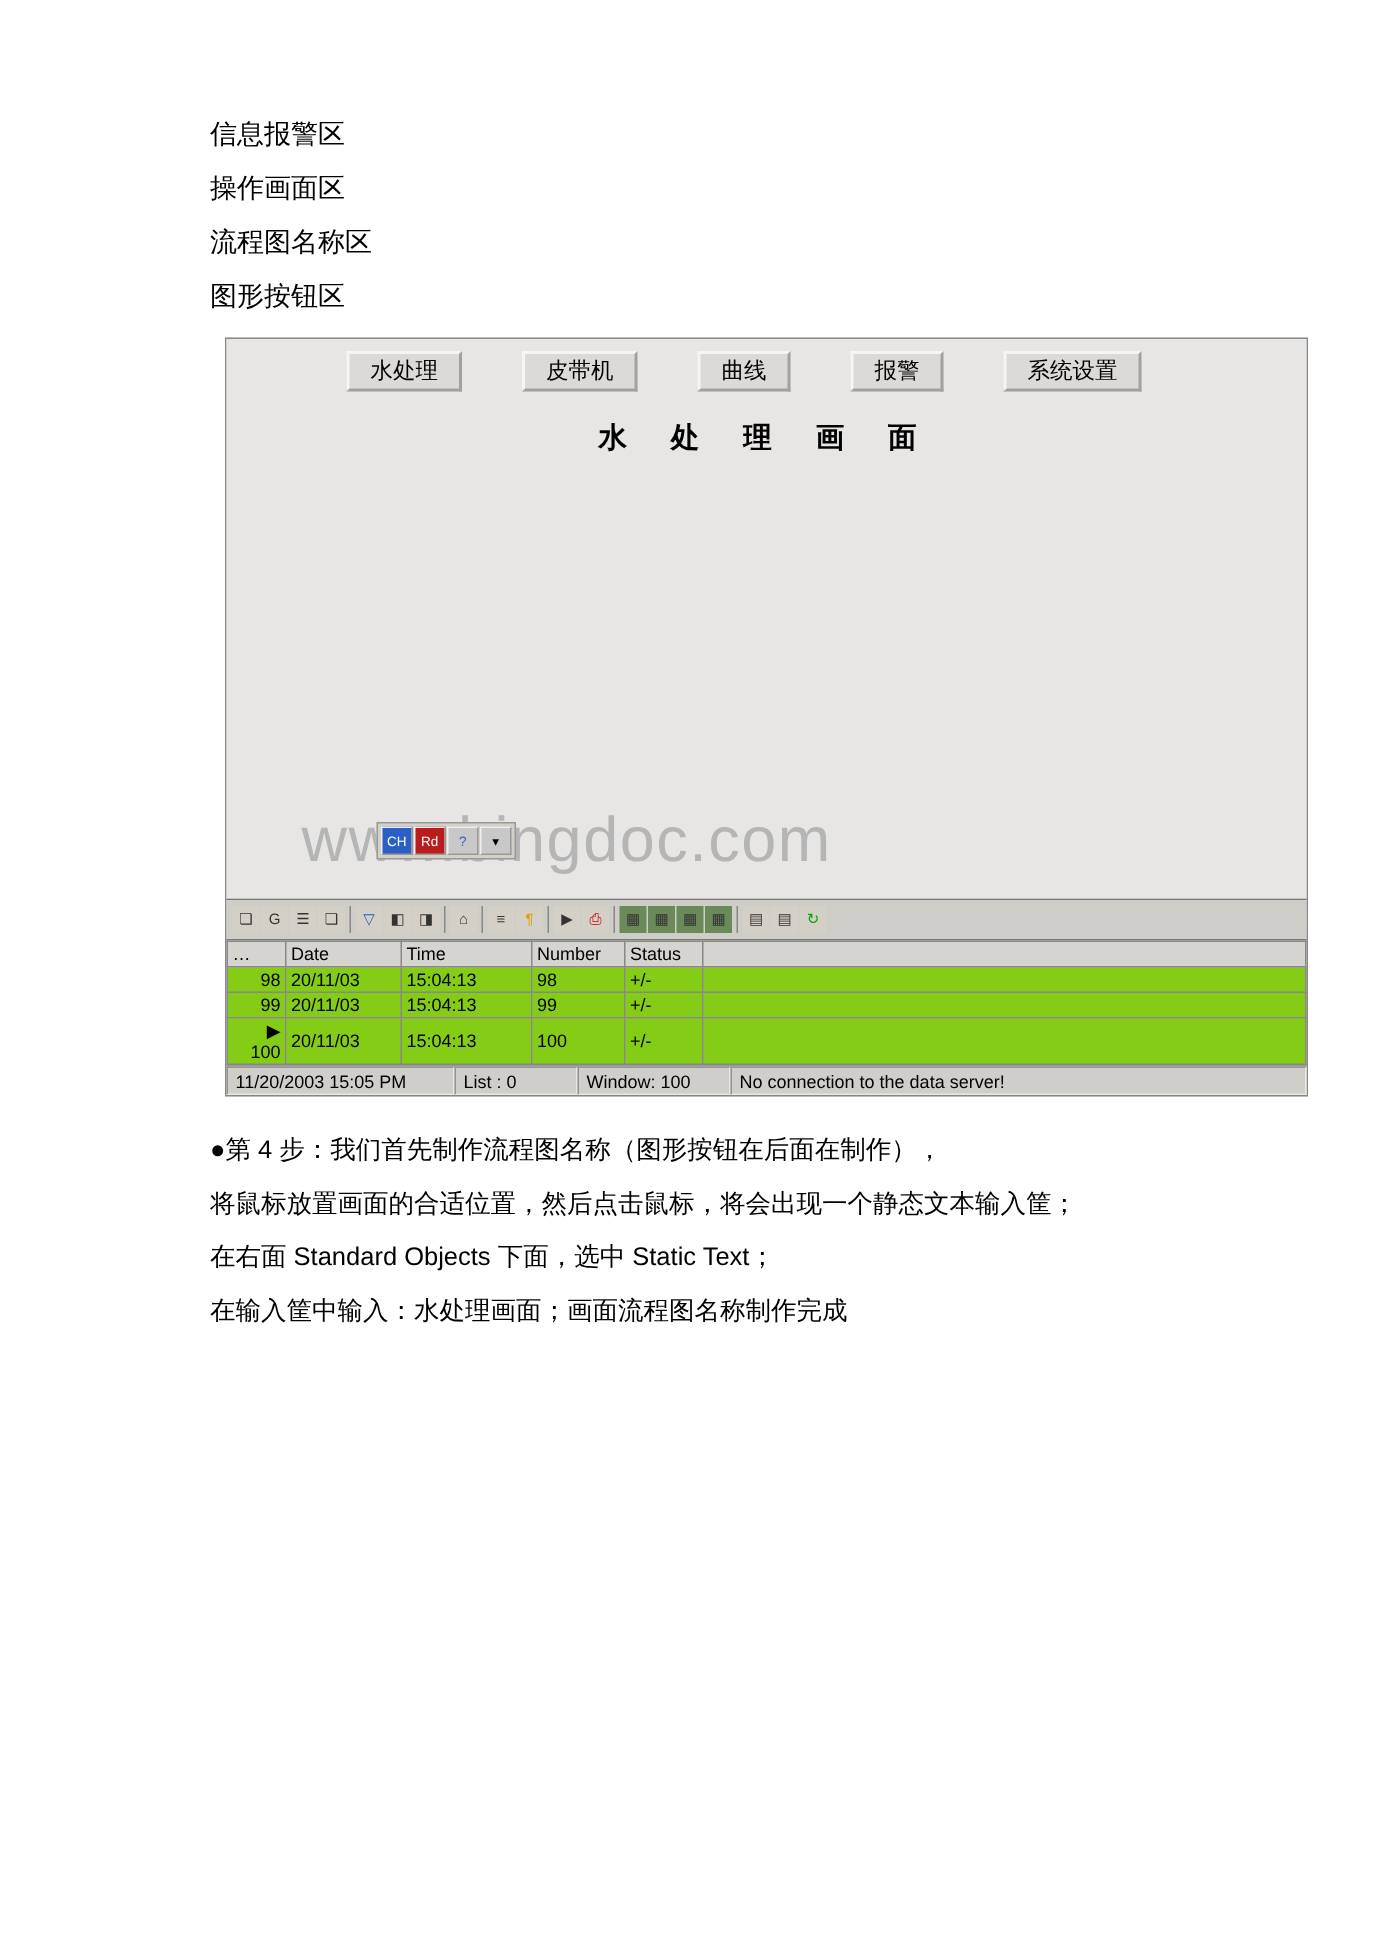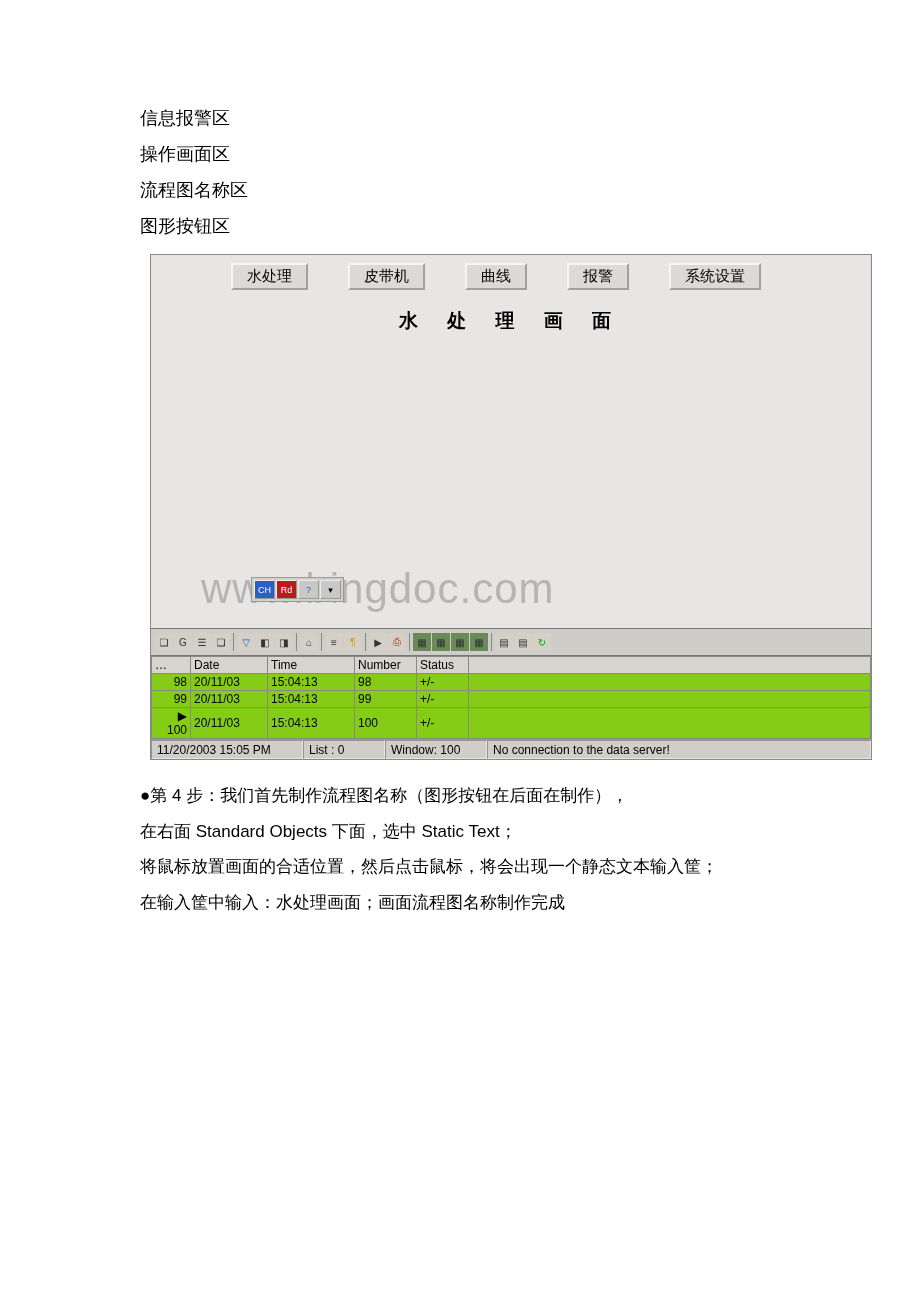--- a/index.html
+++ b/index.html
@@ -6,21 +6,21 @@
     margin: 0;
     padding: 0;
     background: #ffffff;
     font-family: "SimSun", "Microsoft YaHei", sans-serif;
     font-size: 16px;
     color: #000;
   }
   .page {
     width: 920px;
     margin: 0 auto;
-    padding-top: 100px;
+    padding-top: 71px;
     box-sizing: border-box;
   }
   .text-line {
     padding: 6px 0 6px 140px;
     font-size: 18px;
   }
   .screenshot {
     margin: 10px 140px 0 150px;
     border: 1px solid #888;
     background: #e8e6e4;
@@ -267,18 +267,18 @@
       <div class="cell" style="width:140px">11/20/2003 15:05 PM</div>
       <div class="cell" style="width:70px">List : 0</div>
       <div class="cell" style="width:90px">Window: 100</div>
       <div class="cell" style="flex:1">No connection to the data server!</div>
     </div>
 
   </div>
 
   <div class="below-text">
     <div>●第 4 步：我们首先制作流程图名称（图形按钮在后面在制作），</div>
+    <div>将鼠标放置画面的合适位置，然后点击鼠标，将会出现一个静态文本输入筐；</div>
     <div>在右面 Standard Objects 下面，选中 Static Text；</div>
-    <div>将鼠标放置画面的合适位置，然后点击鼠标，将会出现一个静态文本输入筐；</div>
     <div>在输入筐中输入：水处理画面；画面流程图名称制作完成</div>
   </div>
 
 </div>
 
 </body></html>

